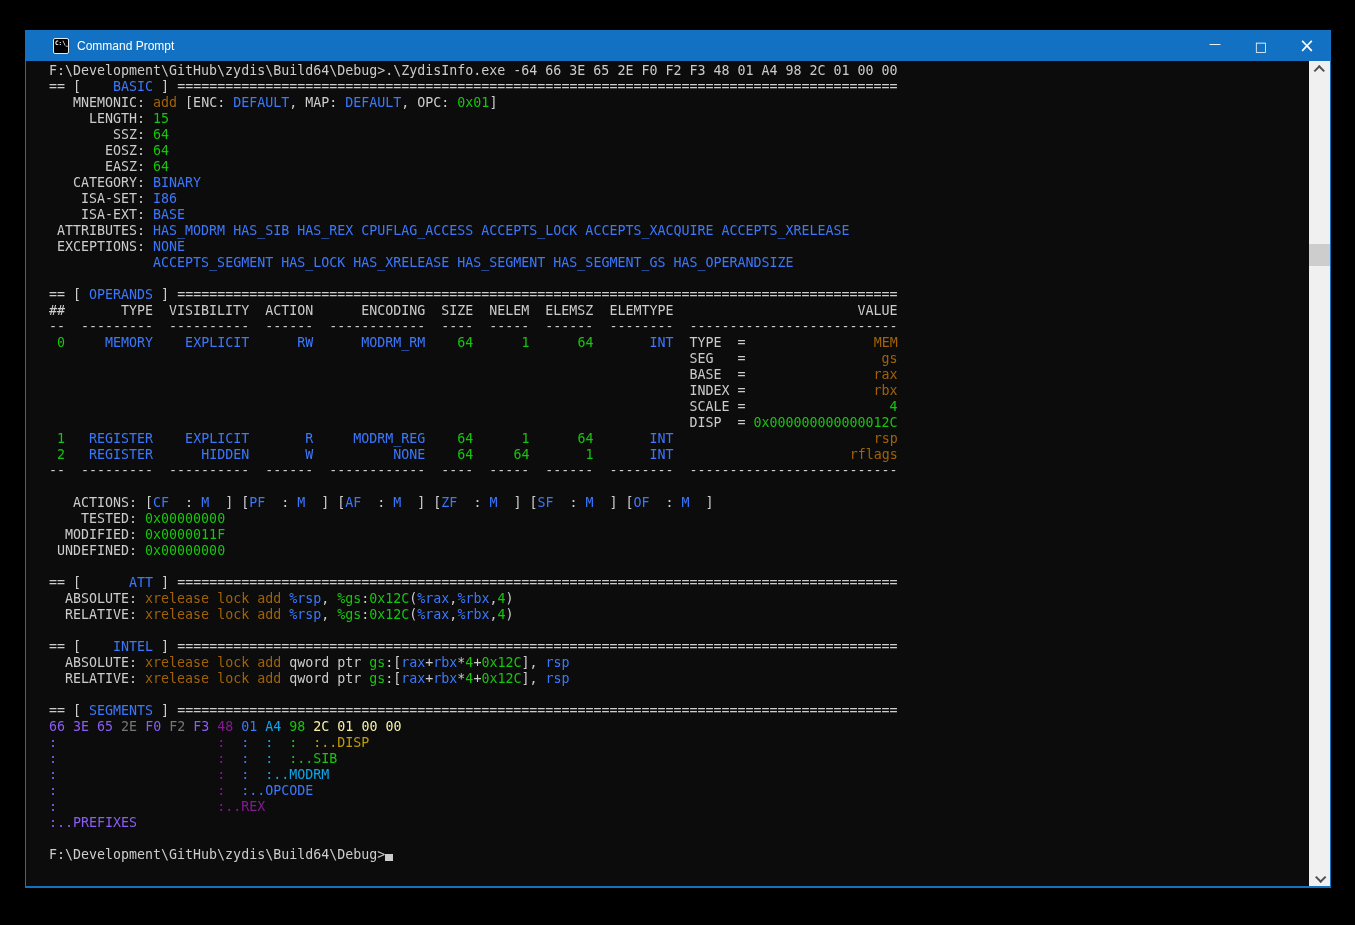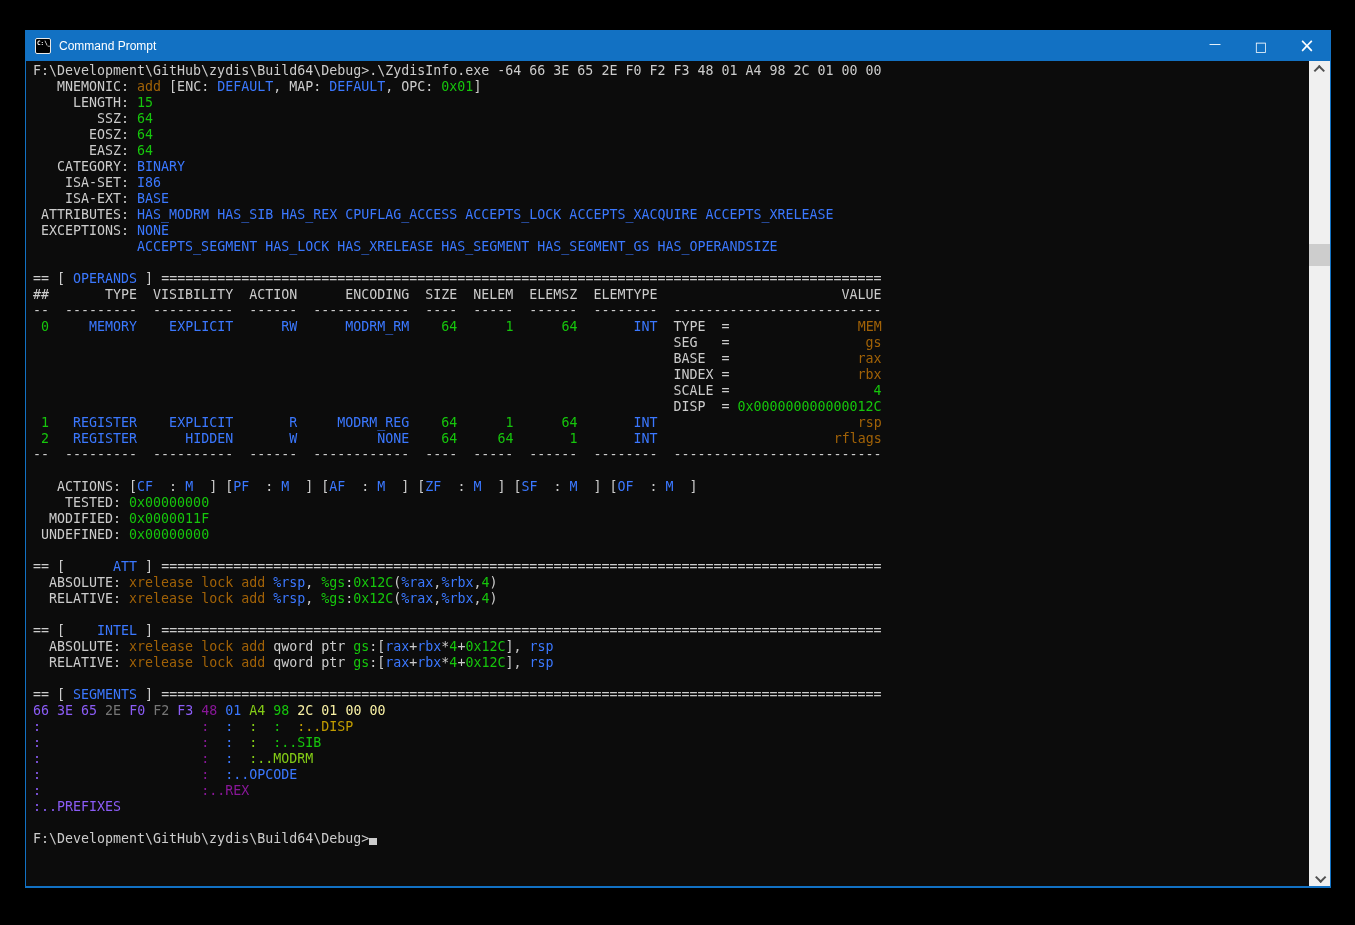--- a/index.html
+++ b/index.html
@@ -12,21 +12,21 @@
     position:absolute;left:25px;top:30px;width:1306px;height:858px;
     box-sizing:border-box;
     background:var(--console-bg,#0C0C0C);
     border:1px solid var(--accent,#1271C3);
     border-bottom-width:2px;
     box-shadow:0 10px 30px rgba(0,0,0,.65);
   }
   .titlebar{
     position:absolute;top:0;left:0;right:0;height:30px;
     background:var(--accent,#1271C3);
-    display:flex;align-items:center;
+    display:flex;align-items:center;padding-left:18px;
   }
   .cmd-icon{
     width:16px;height:16px;margin-left:9px;flex:0 0 auto;
     background:#000;border:1px solid #e8e8e8;border-radius:2px;
     box-sizing:border-box;color:#fff;overflow:hidden;
     font:bold 6px/8px "DejaVu Sans Mono",monospace;
     padding-left:1px;
   }
   .title{
     color:var(--title-fg,#fff);font-size:12px;margin-left:8px;flex:1;
@@ -43,38 +43,38 @@
   .console{
     position:absolute;top:30px;left:0;right:0;bottom:0;
     background:var(--console-bg,#0C0C0C);
   }
   .output{
     position:absolute;top:0;left:0;right:21px;bottom:0;
     padding:2px 0 0 7px;overflow:hidden;
     font:13.3px/16px "DejaVu Sans Mono",monospace;
     font-variant-ligatures:none;
   }
-  .line{white-space:pre;height:16px;}
+  .line{white-space:pre;height:16px;margin-left:16px;}
   .c-cur{
     display:inline-block;width:8px;height:7px;
     background:#CCCCCC;vertical-align:-2px;overflow:hidden;
   }
   .scrollbar{
     position:absolute;top:0;right:0;bottom:0;width:21px;
     background:var(--sb-track,#F0F0F0);
   }
   .sb-btn{position:absolute;left:0;right:0;height:17px;display:flex;align-items:center;justify-content:center;}
   .sb-up{top:0;}
   .sb-down{bottom:0;}
   .chev{width:6px;height:6px;display:block;border-left:2px solid var(--sb-arrow,#505050);border-top:2px solid var(--sb-arrow,#505050);}
   .chev.up{transform:rotate(45deg) translateY(1px);}
   .chev.down{transform:rotate(225deg) translateY(1px);}
   .sb-thumb{position:absolute;left:0;right:0;top:183px;height:22px;background:var(--sb-thumb,#CDCDCD);}
 </style>
-<style>.c-def{color:#CCCCCC}.c-blu{color:#3B78FF}.c-grn{color:#16C60C}.c-dgn{color:#84cc16}.c-red{color:#a16207}.c-mag{color:#8b5cf6}.c-pur{color:#881798}.c-yel{color:#F9F1A5}.c-dyl{color:#C19C00}.c-gry{color:#767676}</style></head>
+<style>.c-def{color:#CCCCCC}.c-blu{color:#3B78FF}.c-grn{color:#16C60C}.c-dgn{color:#0ea5e9}.c-red{color:#a16207}.c-mag{color:#8b5cf6}.c-pur{color:#881798}.c-yel{color:#F9F1A5}.c-dyl{color:#C19C00}.c-gry{color:#767676}</style></head>
 <body>
 
 <div class="window">
   <div class="titlebar">
     <div class="cmd-icon">
       <span>C:\_</span>
     </div>
     <span class="title">Command Prompt</span>
     <div class="caption-buttons">
       <div class="cbtn">
@@ -84,20 +84,21 @@
         <span class="glyph-max">□</span>
       </div>
       <div class="cbtn">
         <span class="glyph-close">×</span>
       </div>
     </div>
   </div>
   <div class="console">
     <div class="output">
         <div class="line"><span class="c-def">F:\Development\GitHub\zydis\Build64\Debug&gt;.\ZydisInfo.exe -64 66 3E 65 2E F0 F2 F3 48 01 A4 98 2C 01 00 00</span></div>
+        <div class="line"><span class="c-def">== [</span><span class="c-blu">    BASIC</span><span class="c-def"> ] </span><span class="c-def">==========================================================================================</span></div>
         <div class="line"><span class="c-def">   MNEMONIC: </span><span class="c-red">add</span><span class="c-def"> [ENC: </span><span class="c-blu">DEFAULT</span><span class="c-def">, MAP: </span><span class="c-blu">DEFAULT</span><span class="c-def">, OPC: </span><span class="c-grn">0x01</span><span class="c-def">]</span></div>
         <div class="line"><span class="c-def">     LENGTH: </span><span class="c-grn">15</span></div>
         <div class="line"><span class="c-def">        SSZ: </span><span class="c-grn">64</span></div>
         <div class="line"><span class="c-def">       EOSZ: </span><span class="c-grn">64</span></div>
         <div class="line"><span class="c-def">       EASZ: </span><span class="c-grn">64</span></div>
         <div class="line"><span class="c-def">   CATEGORY: </span><span class="c-blu">BINARY</span></div>
         <div class="line"><span class="c-def">    ISA-SET: </span><span class="c-blu">I86</span></div>
         <div class="line"><span class="c-def">    ISA-EXT: </span><span class="c-blu">BASE</span></div>
         <div class="line"><span class="c-def"> ATTRIBUTES: </span><span class="c-blu">HAS_MODRM HAS_SIB HAS_REX CPUFLAG_ACCESS ACCEPTS_LOCK ACCEPTS_XACQUIRE ACCEPTS_XRELEASE</span></div>
         <div class="line"><span class="c-def"> EXCEPTIONS: </span><span class="c-blu">NONE</span></div>

